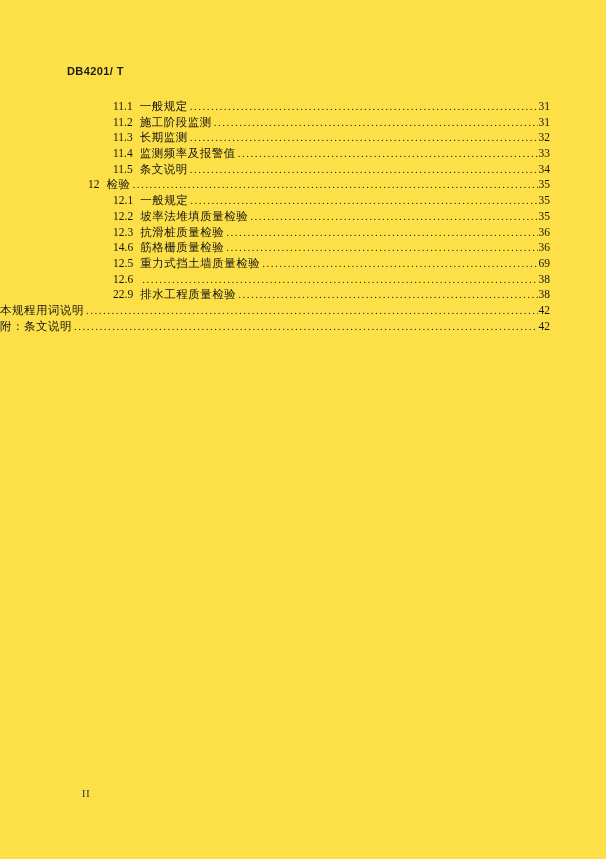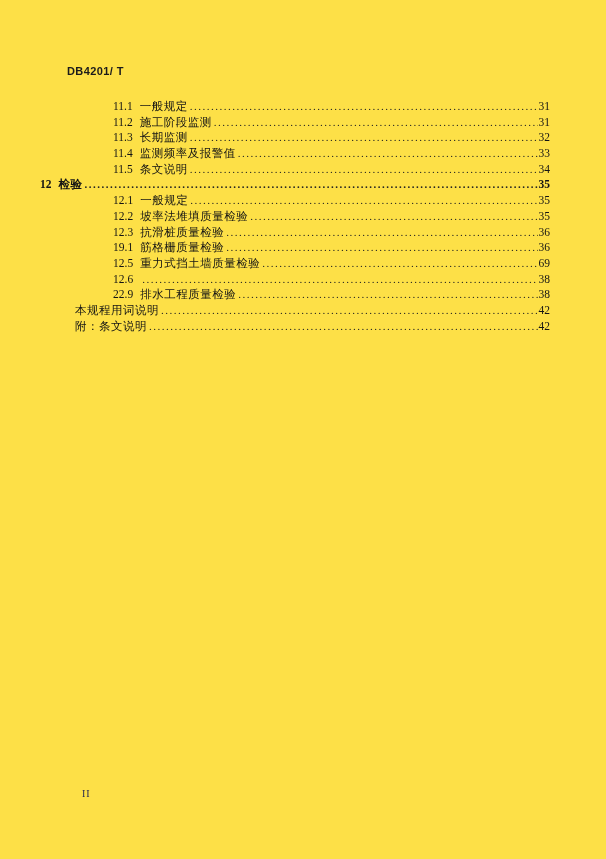--- a/index.html
+++ b/index.html
@@ -29,22 +29,22 @@
     width: 550px;
   }
   .toc-row {
     display: flex;
     align-items: flex-start;
     height: 15.7px;
     line-height: 15.7px;
     font-size: 11.5px;
     white-space: nowrap;
   }
-  .lvl0 { padding-left: 75px; }
-  .lvl1 { padding-left: 40px; font-weight: bold; }
+  .lvl0 { }
+  .lvl1 { padding-left: 88px; }
   .lvl2 { padding-left: 113px; }
   .toc-num { margin-right: 7px; }
   .toc-num:empty { margin-right: 0; }
   .toc-title { letter-spacing: 0.5px; }
   .leader {
     flex: 1;
     overflow: hidden;
     white-space: nowrap;
     margin: 0 1px 0 2px;
     font-size: 11px;
@@ -130,21 +130,21 @@
     </div>
 
     <div class="toc-row lvl2">
       <span class="toc-num">12.3</span>
       <span class="toc-title">抗滑桩质量检验</span>
       <span class="leader"></span>
       <span class="toc-page">36</span>
     </div>
 
     <div class="toc-row lvl2">
-      <span class="toc-num">19.1</span>
+      <span class="toc-num">14.6</span>
       <span class="toc-title">筋格栅质量检验</span>
       <span class="leader"></span>
       <span class="toc-page">36</span>
     </div>
 
     <div class="toc-row lvl2">
       <span class="toc-num">12.5</span>
       <span class="toc-title">重力式挡土墙质量检验</span>
       <span class="leader"></span>
       <span class="toc-page">69</span>

